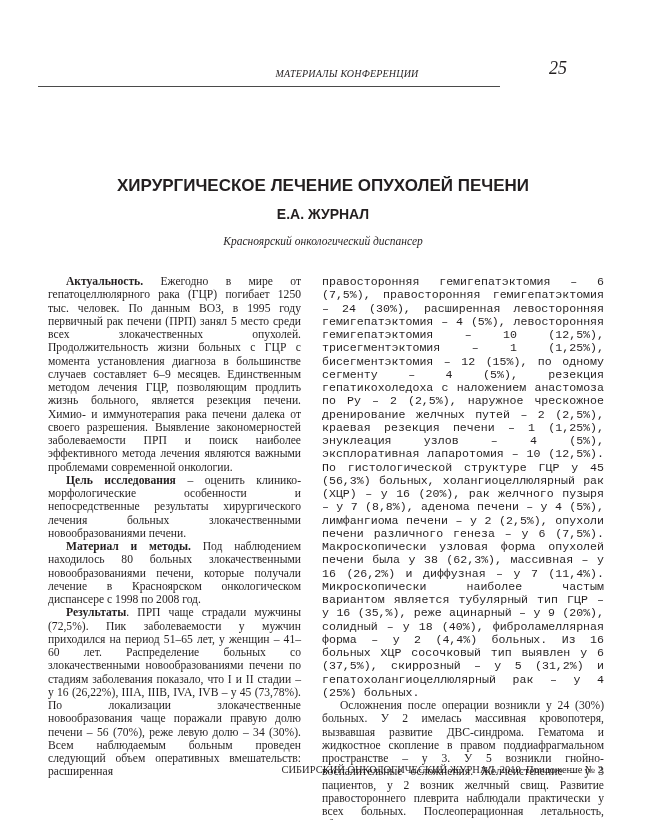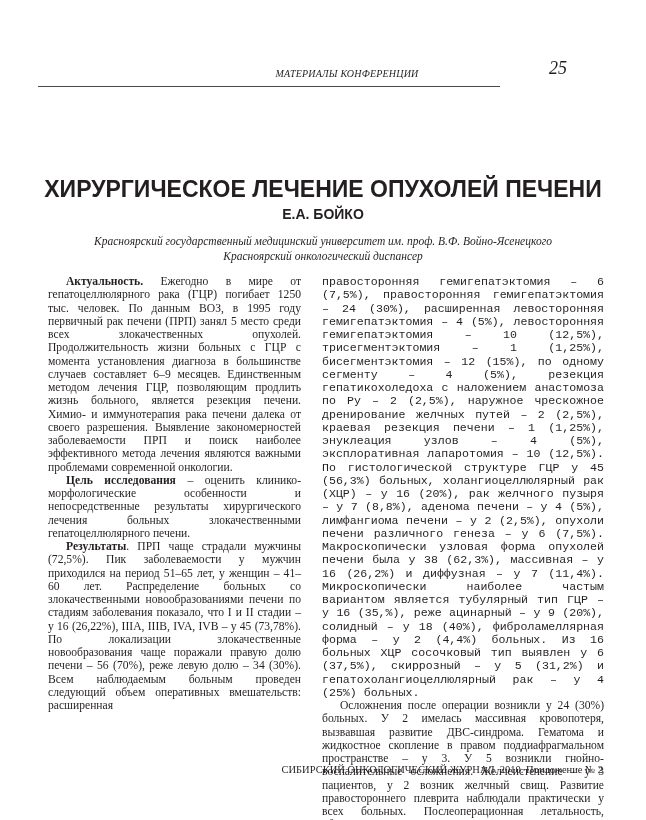--- a/index.html
+++ b/index.html
@@ -11,21 +11,21 @@
     .head-rule {
       position: absolute; left: 38px; top: 86px; width: 393px; height: 0;
       border-top: 1.5px solid #4a4a4a;
     }
     .page-number {
       position: absolute; left: 446px; top: 58px;
       font-family: "Liberation Serif", serif; font-style: italic; font-size: 18px;
     }
     .title {
       position: absolute; left: 0; width: 646px; top: 176px; text-align: center;
-      font-family: "Liberation Sans", sans-serif; font-weight: bold; font-size: 23px;
+      font-family: "Liberation Sans", sans-serif; font-weight: bold; font-size: 17px;
     }
     .author {
       position: absolute; left: 0; width: 646px; top: 206px; text-align: center;
       font-family: "Liberation Sans", sans-serif; font-weight: bold; font-size: 14px;
     }
     .affil {
       position: absolute; left: 0; width: 646px; top: 234px; text-align: center;
       font-family: "Liberation Serif", serif; font-style: italic; font-size: 11.5px; line-height: 15px;
     }
     .col {
@@ -44,29 +44,29 @@
     }
   </style>
 </head>
 <body>
 
 <div class="running-head">МАТЕРИАЛЫ КОНФЕРЕНЦИИ</div>
 <div class="head-rule" style="width:462px;"></div>
 <div class="page-number" style="left:549px;">25</div>
 
 <div class="title">ХИРУРГИЧЕСКОЕ ЛЕЧЕНИЕ ОПУХОЛЕЙ ПЕЧЕНИ</div>
-<div class="author">Е.А. БОЙКО</div>
+<div class="author">Е.А. ЖУРНАЛ</div>
 <div class="affil">
-  <div>Красноярский государственный медицинский университет им. проф. В.Ф. Войно-Ясенецкого</div>
   <div>Красноярский онкологический диспансер</div>
 </div>
 
 <div class="col col-left">
   <p><b>Актуальность.</b><span> Ежегодно в мире от гепатоцеллюлярного рака (ГЦР) погибает 1250 тыс. человек. По данным ВОЗ, в 1995 году первичный рак печени (ПРП) занял 5 место среди всех злокачественных опухолей. Продолжительность жизни больных с ГЦР с момента установления диагноза в большинстве случаев составляет 6–9 месяцев. Единственным методом лечения ГЦР, позволяющим продлить жизнь больного, является резекция печени. Химио- и иммунотерапия рака печени далека от своего разрешения. Выявление закономерностей заболеваемости ПРП и поиск наиболее эффективного метода лечения являются важными проблемами современной онкологии.</span></p>
-  <p><b>Цель исследования</b><span> – оценить клинико-морфологические особенности и непосредственные результаты хирургического лечения больных злокачественными гепатоцеллюлярного печени.</span></p>
+  <p><b>Цель исследования</b><span> – оценить клинико-морфологические особенности и непосредственные результаты хирургического лечения больных злокачественными новообразованиями печени.</span></p>
+  <p><b>Материал и методы.</b><span> Под наблюдением находилось 80 больных злокачественными новообразованиями печени, которые получали лечение в Красноярском онкологическом диспансере с 1998 по 2008 год.</span></p>
   <p><b>Результаты</b><span>. ПРП чаще страдали мужчины (72,5%). Пик заболеваемости у мужчин приходился на период 51–65 лет, у женщин – 41–60 лет. Распределение больных со злокачественными новообразованиями печени по стадиям заболевания показало, что I и II стадии – у 16 (26,22%), IIIA, IIIB, IVA, IVB – у 45 (73,78%). По локализации злокачественные новообразования чаще поражали правую долю печени – 56 (70%), реже левую долю – 34 (30%). Всем наблюдаемым больным проведен следующий объем оперативных вмешательств: расширенная</span></p>
 </div>
 
 <div class="col col-right">
   <p class="noindent">правосторонняя гемигепатэктомия – 6 (7,5%), правосторонняя гемигепатэктомия – 24 (30%), расширенная левосторонняя гемигепатэктомия – 4 (5%), левосторонняя гемигепатэктомия – 10 (12,5%), трисегментэктомия – 1 (1,25%), бисегментэктомия – 12 (15%), по одному сегменту – 4 (5%), резекция гепатикохоледоха с наложением анастомоза по Ру – 2 (2,5%), наружное чрескожное дренирование желчных путей – 2 (2,5%), краевая резекция печени – 1 (1,25%), энуклеация узлов – 4 (5%), эксплоративная лапаротомия – 10 (12,5%). По гистологической структуре ГЦР у 45 (56,3%) больных, холангиоцеллюлярный рак (ХЦР) – у 16 (20%), рак желчного пузыря – у 7 (8,8%), аденома печени – у 4 (5%), лимфангиома печени – у 2 (2,5%), опухоли печени различного генеза – у 6 (7,5%). Макроскопически узловая форма опухолей печени была у 38 (62,3%), массивная – у 16 (26,2%) и диффузная – у 7 (11,4%). Микроскопически наиболее частым вариантом является тубулярный тип ГЦР – у 16 (35,%), реже ацинарный – у 9 (20%), солидный – у 18 (40%), фиброламеллярная форма – у 2 (4,4%) больных. Из 16 больных ХЦР сосочковый тип выявлен у 6 (37,5%), скиррозный – у 5 (31,2%) и гепатохолангиоцеллюлярный рак – у 4 (25%) больных.</p>
   <p>Осложнения после операции возникли у 24 (30%) больных. У 2 имелась массивная кровопотеря, вызвавшая развитие ДВС-синдрома. Гематома и жидкостное скопление в правом поддиафрагмальном пространстве – у 3. У 5 возникли гнойно-воспалительные осложнения. Желчеистечение – у 3 пациентов, у 2 возник желчный свищ. Развитие правостороннего плеврита наблюдали практически у всех больных. Послеоперационная летальность, обусловлен-</p>
 </div>
 
 <div class="footer">СИБИРСКИЙ ОНКОЛОГИЧЕСКИЙ ЖУРНАЛ. 2010. Приложение № 2</div>
 

